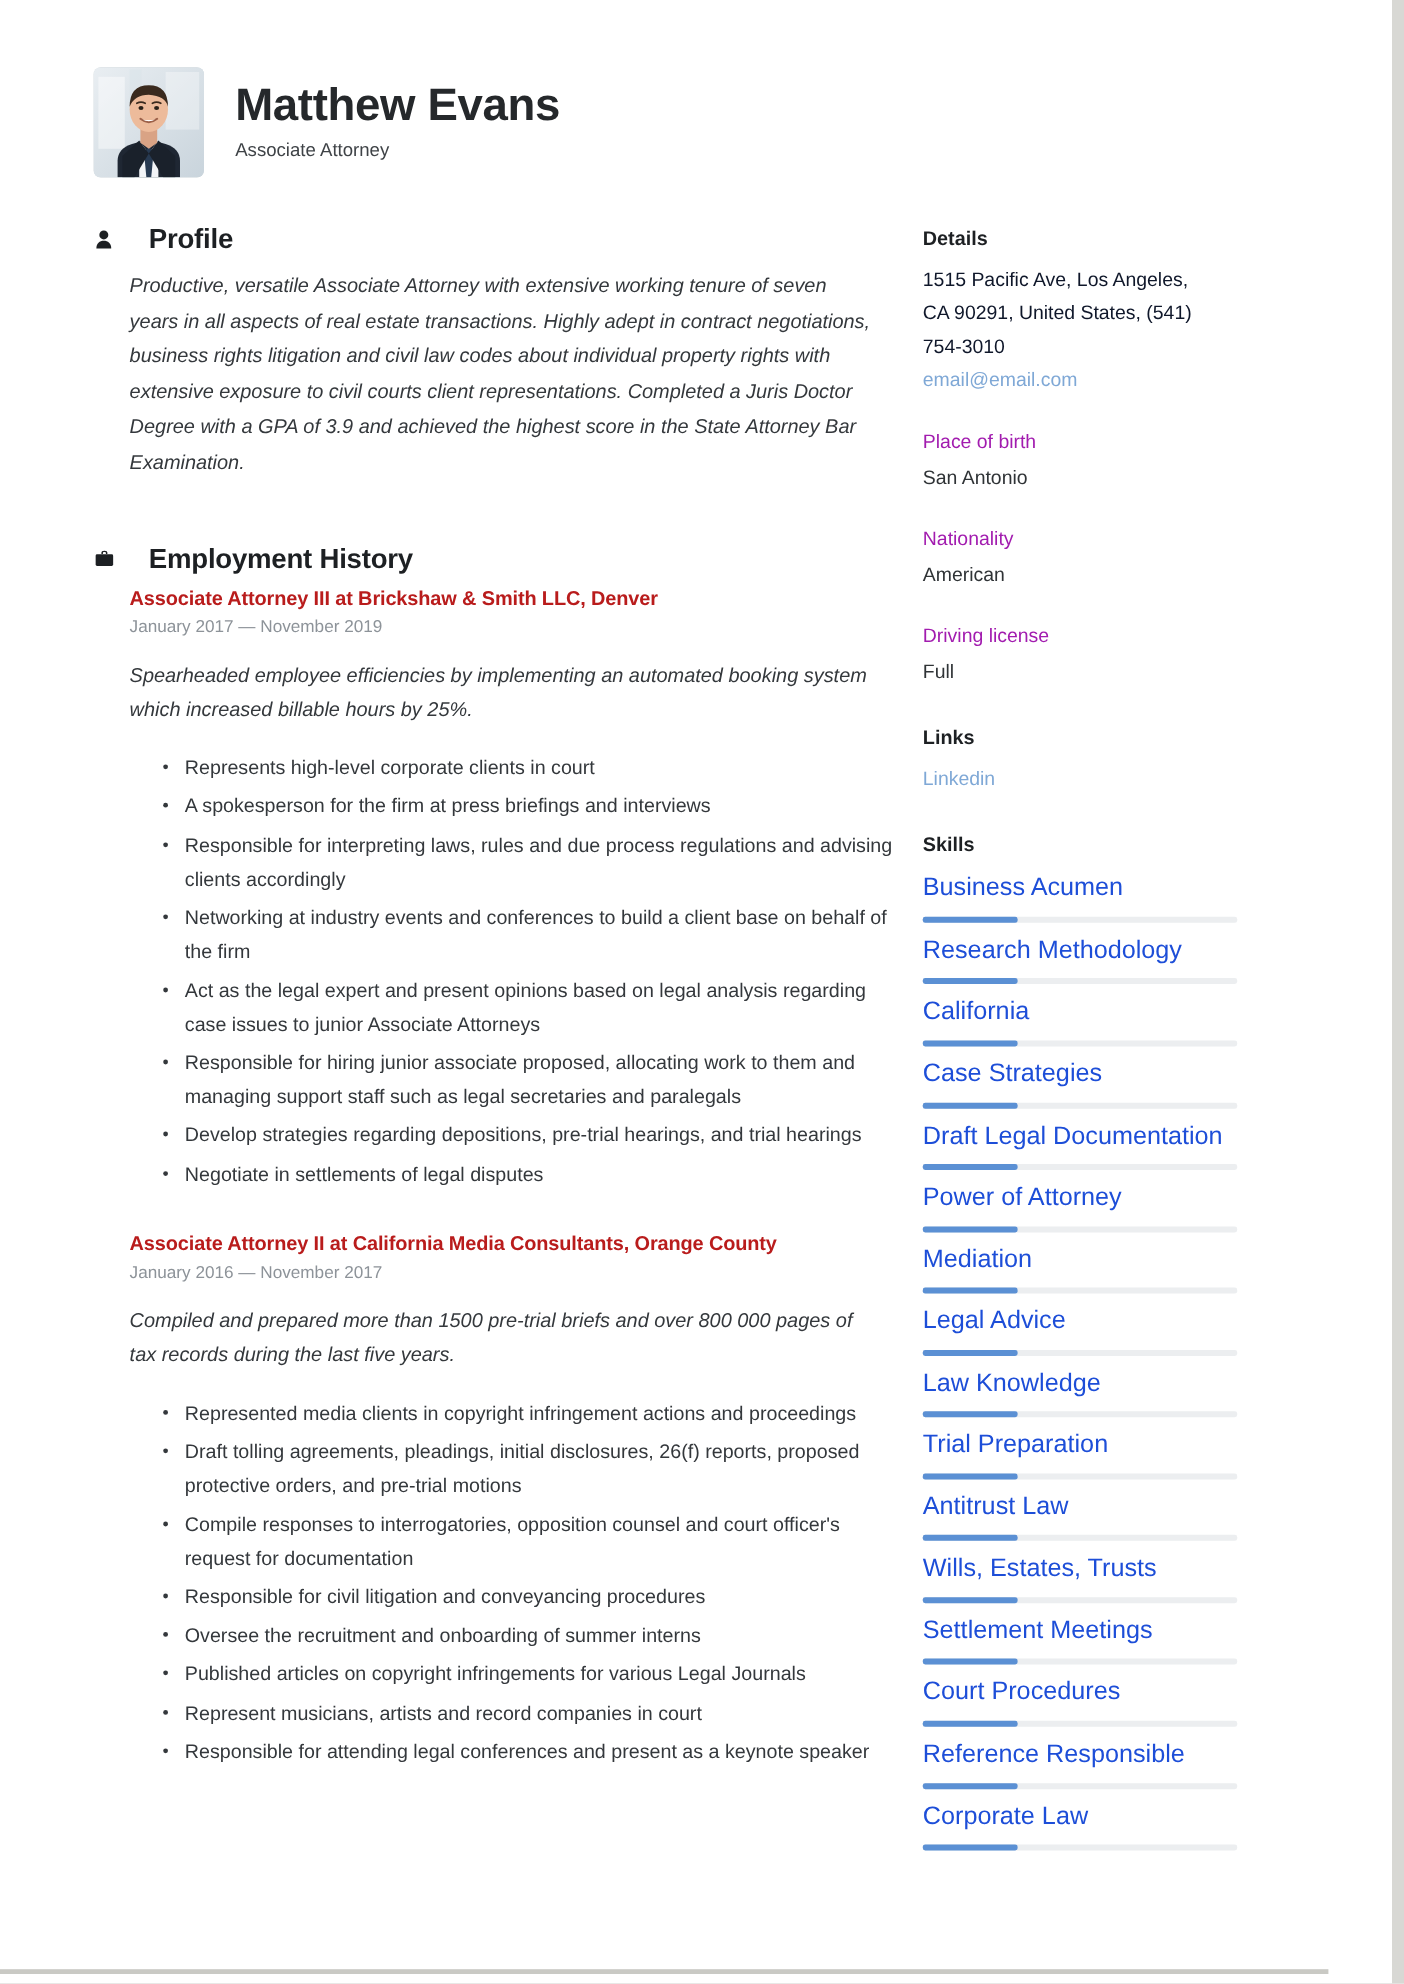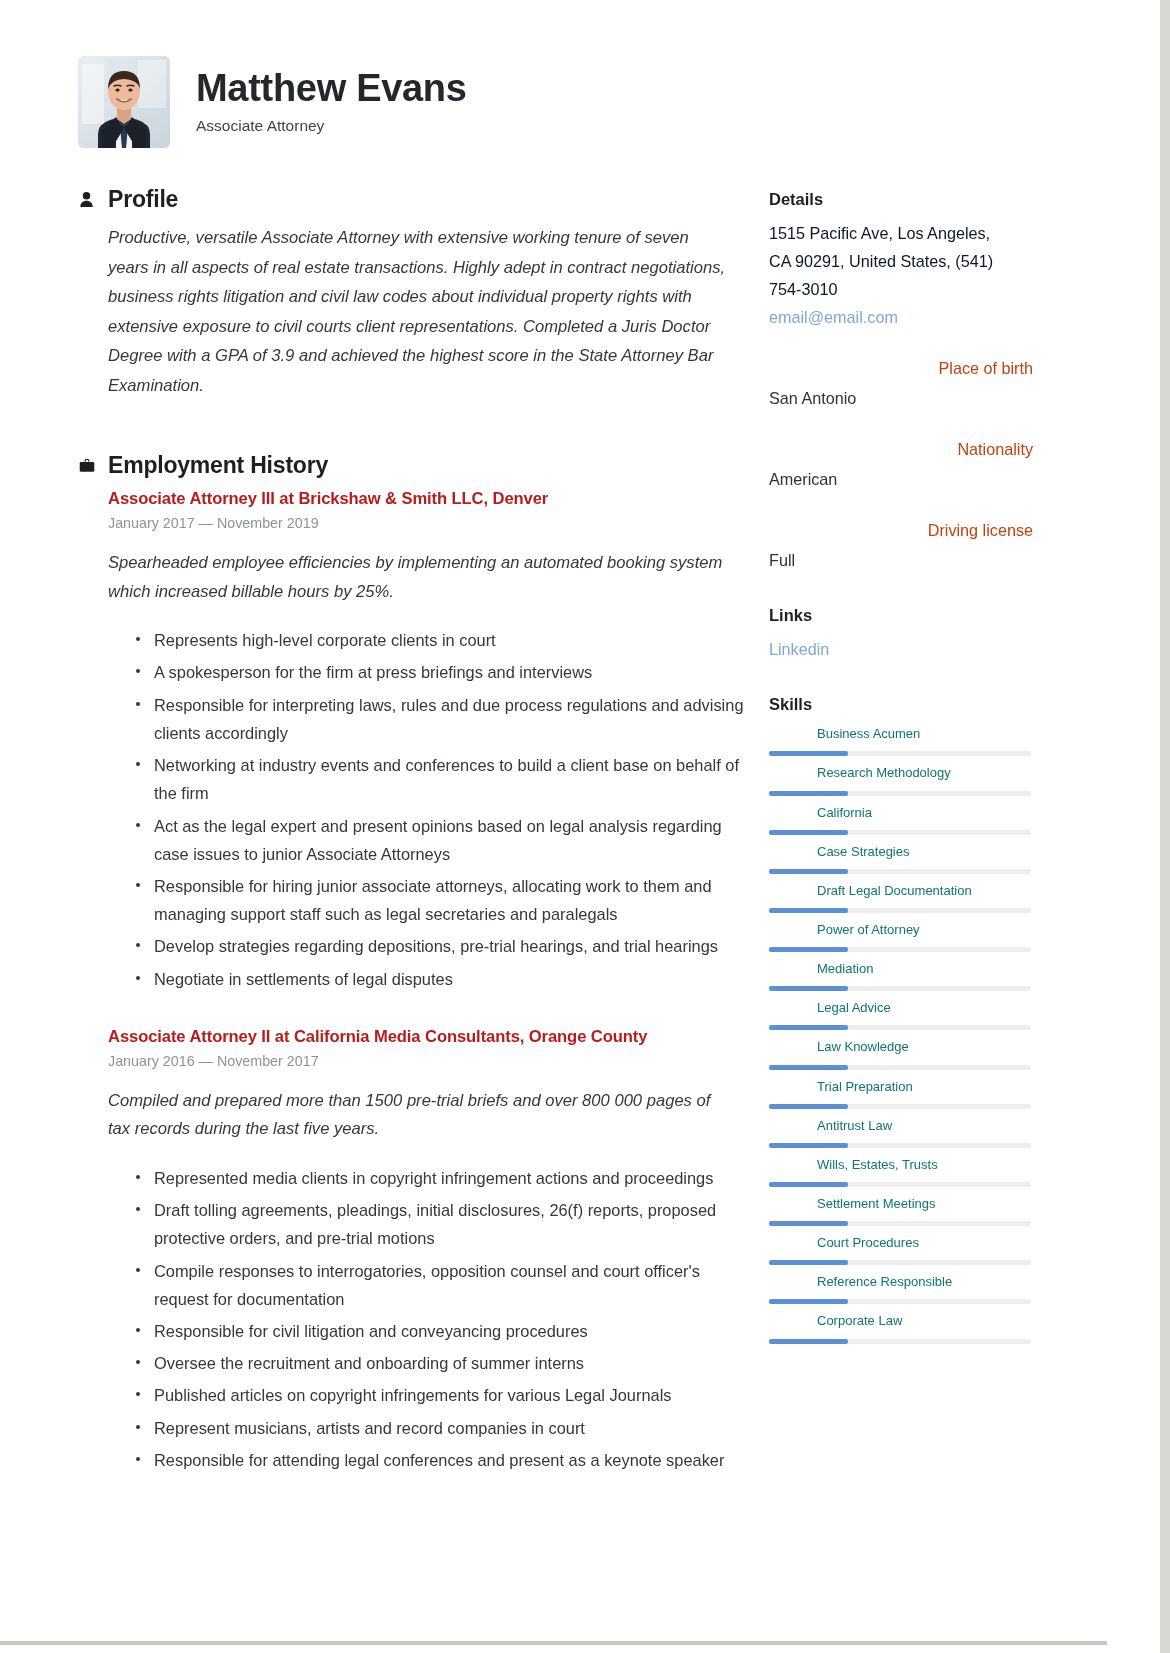--- a/index.html
+++ b/index.html
@@ -73,21 +73,21 @@
     position: absolute;
     left: 769px;
     top: 190px;
     width: 264px;
   }
 
   
   .section-head {
     display: flex;
     align-items: center;
-    gap: 13px;
+    gap: 29px;
     margin-bottom: 10px;
   }
   .section-head .sicon {
     width: 17px;
     height: 19px;
     flex: 0 0 auto;
     display: flex;
     align-items: center;
     justify-content: center;
     color: #1d2023;
@@ -170,40 +170,38 @@
   .r-link {
     font-size: 16.2px;
     color: #7fa8d6;
     line-height: 1.73;
     text-decoration: none;
     display: block;
   }
   .r-group { margin-top: 24px; }
   .r-label {
     font-size: 16.2px;
-    color: #c2410c;
+    color: #a21caf;
     line-height: 1.7;
-    text-align: right;
   }
   .r-value {
     font-size: 16.2px;
     color: #2f3336;
     line-height: 1.7;
     margin-top: 2px;
   }
   .links-block { margin-top: 32px; }
   .skills-block { margin-top: 32px; }
 
   .skill { margin-bottom: 7px; }
   .skill-name {
-    font-size: 13px;
-    color: #0f766e;
+    font-size: 21px;
+    color: #1d4ed8;
     line-height: 1.55;
     margin-bottom: 7px;
-    margin-left: 48px;
   }
   .skill-track {
     position: relative;
     height: 5px;
     background: #eceef0;
     border-radius: 2px;
     width: 262px;
   }
   .skill-fill {
     position: absolute;
@@ -294,21 +292,21 @@
         <div class="job">
           <div class="job-head">Associate Attorney III at  Brickshaw &amp; Smith LLC, Denver</div>
           <div class="job-dates">January 2017 — November 2019</div>
           <div class="job-summary">Spearheaded employee efficiencies by implementing an automated booking system which increased billable hours by 25%.</div>
           <ul class="job-bullets">
             <li>Represents high-level corporate clients in court</li>
             <li>A spokesperson for the firm at press briefings and interviews</li>
             <li>Responsible for interpreting laws, rules and due process regulations and advising clients accordingly</li>
             <li>Networking at industry events and conferences to build a client base on behalf of the firm</li>
             <li>Act as the legal expert and present opinions based on legal analysis regarding case issues to junior Associate Attorneys</li>
-            <li>Responsible for hiring junior associate attorneys, allocating work to them and managing support staff such as legal secretaries and paralegals</li>
+            <li>Responsible for hiring junior associate proposed, allocating work to them and managing support staff such as legal secretaries and paralegals</li>
             <li>Develop strategies regarding depositions, pre-trial hearings, and trial hearings</li>
             <li>Negotiate in settlements of legal disputes</li>
           </ul>
         </div>
 
         <div class="job">
           <div class="job-head">Associate Attorney II at  California Media Consultants, Orange County</div>
           <div class="job-dates">January 2016 — November 2017</div>
           <div class="job-summary">Compiled and prepared more than 1500 pre-trial briefs and over 800 000 pages of tax records during the last five years.</div>
           <ul class="job-bullets">

